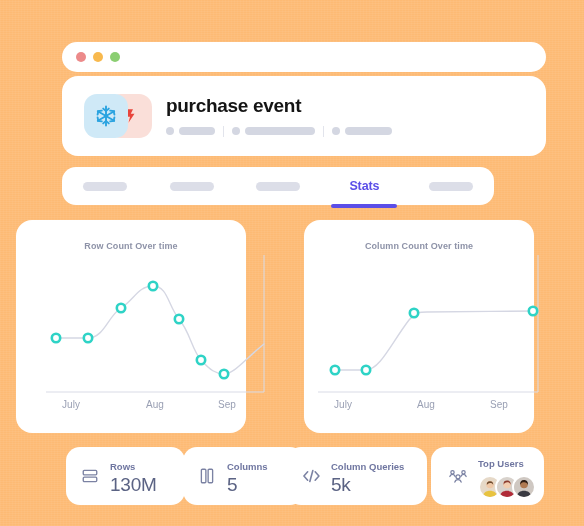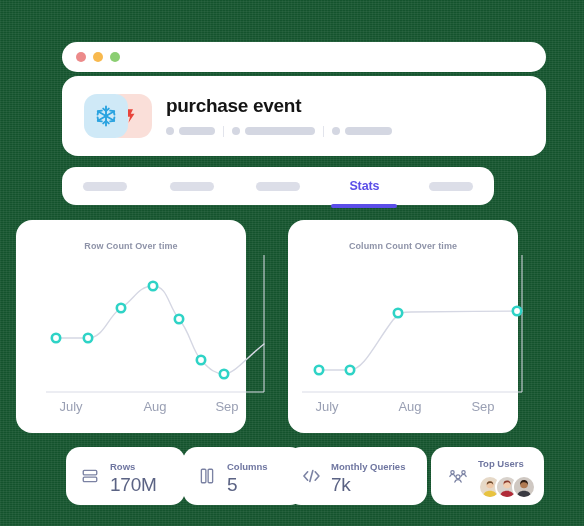--- a/index.html
+++ b/index.html
@@ -9,21 +9,21 @@
     height: 526px;
     overflow: hidden;
     background: #000000;
     font-family: "Liberation Sans", sans-serif;
   }
 
   #stage {
     position: relative;
     width: 584px;
     height: 526px;
-    background: #14532d;
+    background: #fdba74;
   }
 
   
   .browser-bar {
     position: absolute;
     left: 62px; top: 42px;
     width: 484px; height: 30px;
     background: #ffffff;
     border-radius: 15px;
   }
@@ -134,21 +134,21 @@
 
   
   .chart-card {
     position: absolute;
     top: 220px;
     width: 230px; height: 213px;
     background: #ffffff;
     border-radius: 16px;
   }
   .chart-card.left  { left: 16px; }
-  .chart-card.right { left: 288px; }
+  .chart-card.right { left: 304px; }
 
   .chart-title {
     position: absolute;
     left: 0; right: 0; top: 21px;
     text-align: center;
     font-size: 9px;
     font-weight: 600;
     color: #8e93a8;
     letter-spacing: 0.1px;
   }
@@ -158,21 +158,21 @@
     width: 269px; height: 213px;
   }
   .x-labels {
     position: absolute;
     left: 0; right: 0;
     bottom: 22px;
     height: 12px;
   }
   .x-label {
     position: absolute;
-    font-size: 13px;
+    font-size: 10px;
     color: #9aa0b4;
     transform: translateX(-50%);
     white-space: nowrap;
   }
 
   
   .stat-card {
     position: absolute;
     top: 447px;
     height: 58px;
@@ -370,21 +370,21 @@
 
   <div class="stat-card c1">
     <span class="stat-icon">
       <svg width="18" height="18" viewBox="0 0 24 24" fill="none" stroke="#7b82a3" stroke-width="1.8">
         <rect x="3" y="4.5" width="18" height="6" rx="1.4"></rect>
         <rect x="3" y="13.5" width="18" height="6" rx="1.4"></rect>
       </svg>
     </span>
     <span class="stat-body">
       <span class="stat-label">Rows</span>
-      <div class="stat-value">170M</div>
+      <div class="stat-value">130M</div>
     </span>
   </div>
 
   <div class="stat-card c2">
     <span class="stat-icon">
       <svg width="18" height="18" viewBox="0 0 24 24" fill="none" stroke="#7b82a3" stroke-width="1.8">
         <rect x="4.5" y="3" width="6" height="18" rx="1.4"></rect>
         <rect x="13.5" y="3" width="6" height="18" rx="1.4"></rect>
       </svg>
     </span>
@@ -396,22 +396,22 @@
 
   <div class="stat-card c3">
     <span class="stat-icon">
       <svg width="20" height="20" viewBox="0 0 24 24" fill="none" stroke="#7b82a3" stroke-width="1.9" stroke-linecap="round" stroke-linejoin="round">
         <polyline points="8,7 3.5,12 8,17"></polyline>
         <line x1="14.2" y1="5.4" x2="10.6" y2="18.6"></line>
         <polyline points="17,7 21.5,12 17,17"></polyline>
       </svg>
     </span>
     <span class="stat-body">
-      <span class="stat-label">Monthly Queries</span>
-      <div class="stat-value">7k</div>
+      <span class="stat-label">Column Queries</span>
+      <div class="stat-value">5k</div>
     </span>
   </div>
 
   <div class="stat-card c4">
     <span class="stat-icon">
       <svg width="20" height="20" viewBox="0 0 24 24" fill="none" stroke="#7b82a3" stroke-width="1.5" stroke-linecap="round">
         <circle cx="12" cy="13" r="2.4"></circle>
         <path d="M8.2 19.4a3.9 3.9 0 0 1 7.6 0"></path>
         <circle cx="5.4" cy="7.6" r="2"></circle>
         <path d="M2.2 12.6a3.3 3.3 0 0 1 6.4 0"></path>

